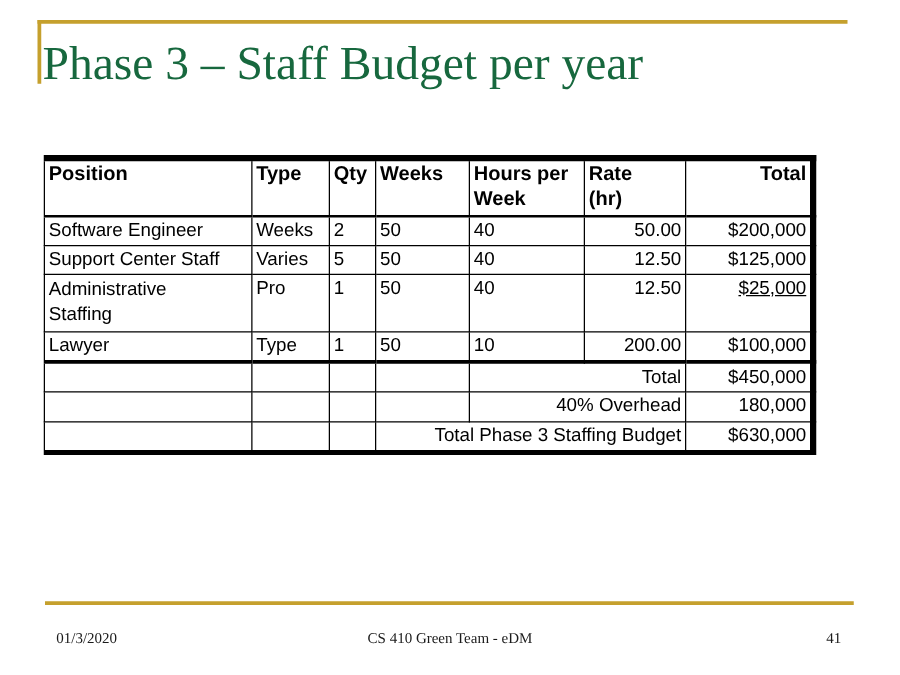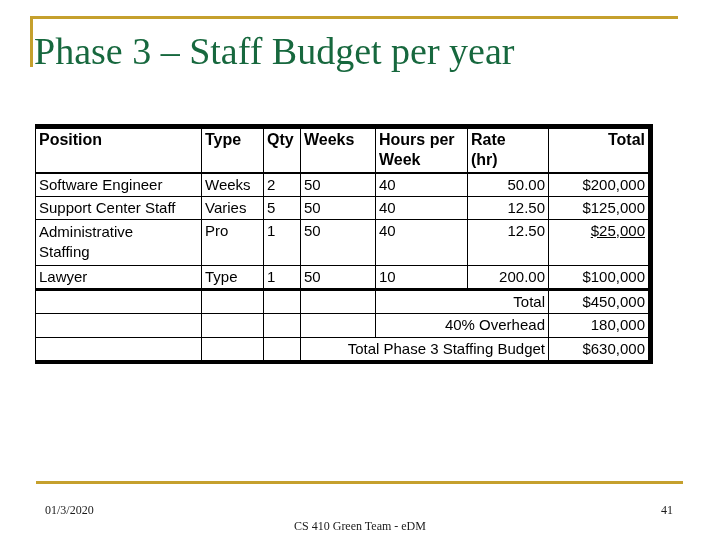--- a/index.html
+++ b/index.html
@@ -74,21 +74,21 @@
   .footer-line{
     position:absolute;left:36px;top:481px;width:647px;height:3px;
     background:var(--accent-gold);
   }
   .footer-date,.footer-course,.footer-page{
     position:absolute;top:503px;
     font-family:"Liberation Serif",serif;
     font-size:12px;color:#1a1a1a;
   }
   .footer-date{left:45px;}
-  .footer-course{left:0;width:720px;text-align:center;margin-top:16px;}
+  .footer-course{left:0;width:720px;text-align:center;}
   .footer-page{right:47px;}
 </style>
 </head>
 <body>
 
 <div class="slide">
 
   <div class="accent-h"></div>
   <div class="accent-v"></div>
   <h1 class="title">Phase 3 – Staff Budget per year</h1>

